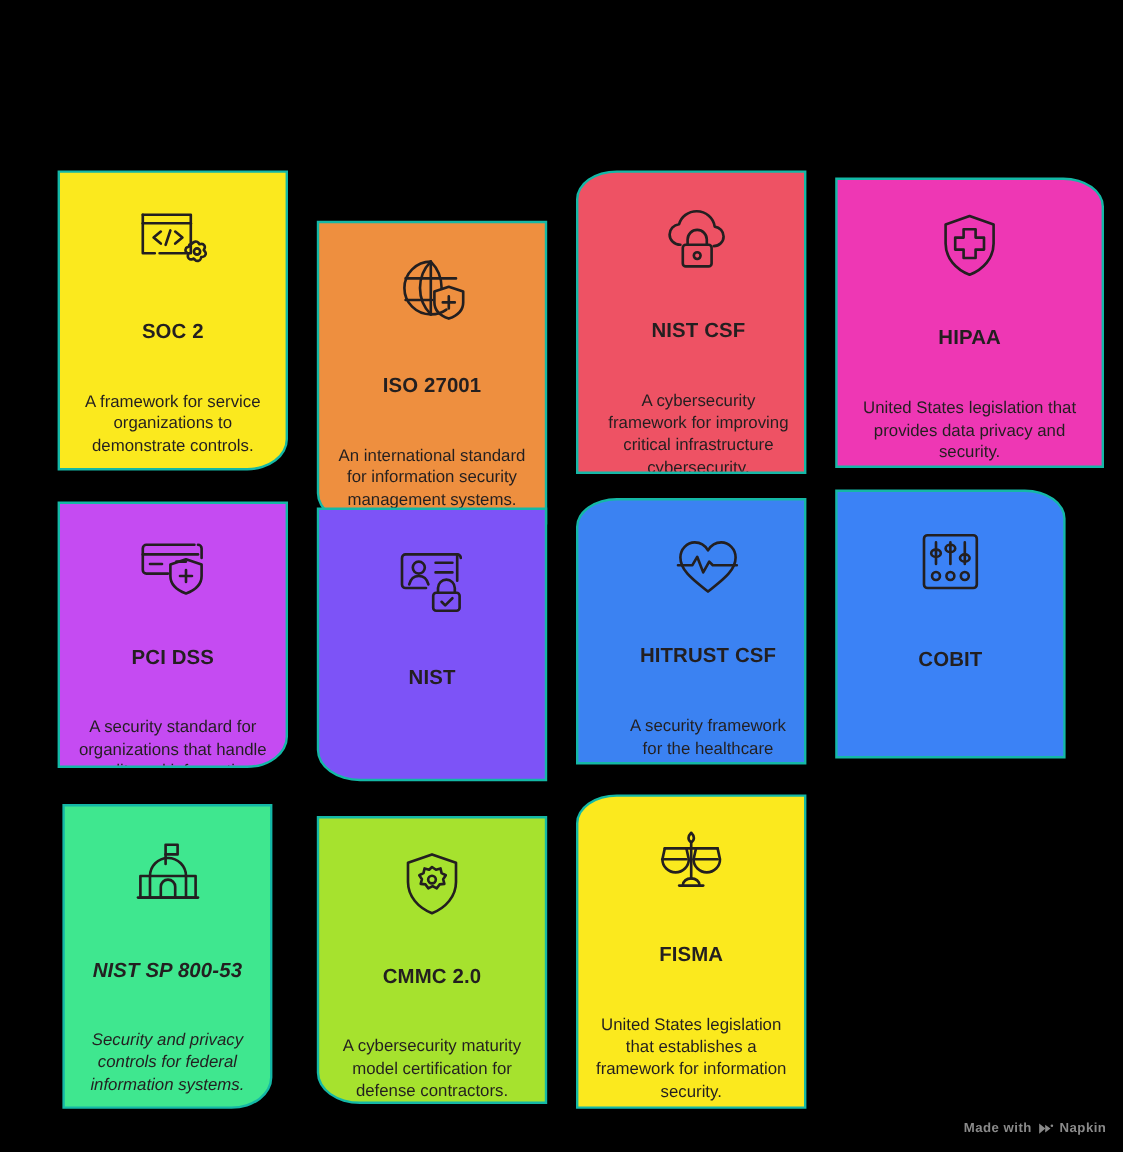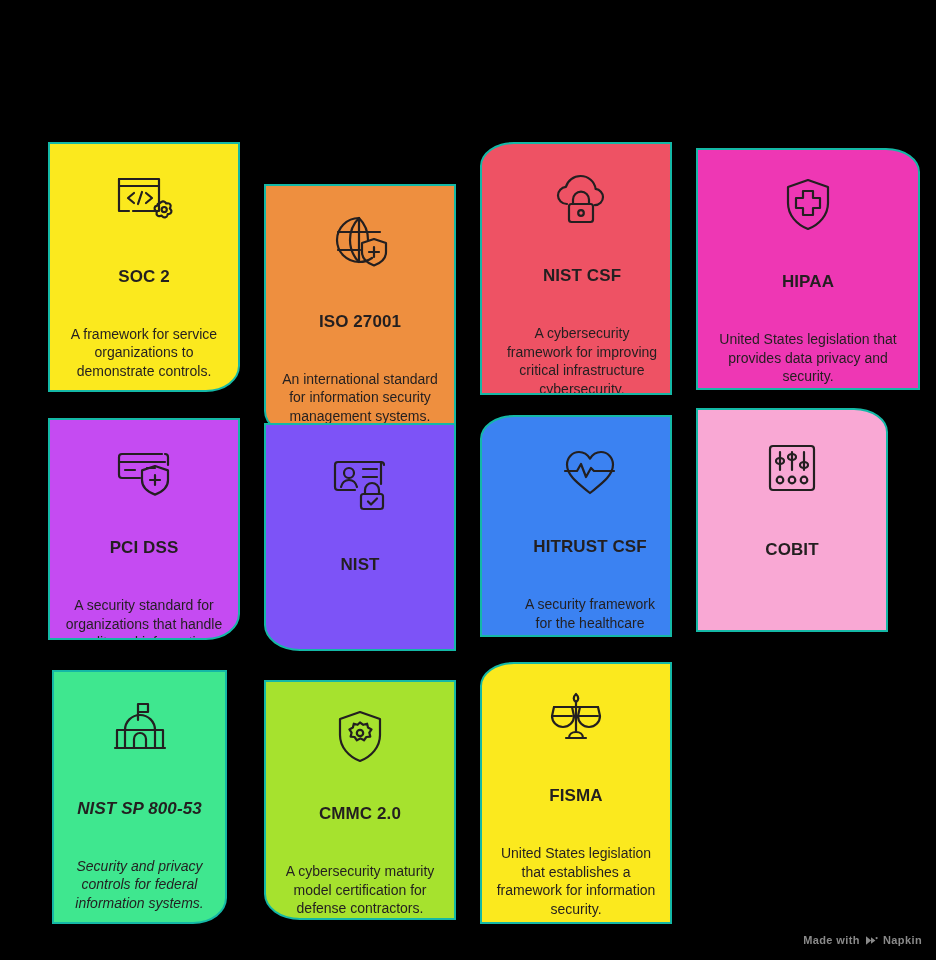--- a/index.html
+++ b/index.html
@@ -201,21 +201,21 @@
       <div class="icon-wrap">
         <svg width="62" height="56" viewBox="0 0 62 56" fill="none" stroke="#231f20" stroke-width="2.2" stroke-linecap="round" stroke-linejoin="round">
           <path d="M31 50C20 41 8 33 8 21.5 8 14.6 13.4 9 20 9c4.6 0 8.6 2.6 11 6.6C33.4 11.6 37.4 9 42 9c6.6 0 12 5.6 12 12.5C54 33 42 41 31 50z"></path>
           <path d="M6 28h12l4-7 5 13 5-9 3 3h20"></path>
         </svg>
       </div>
       <div class="c-title">HITRUST CSF</div>
       <div class="c-desc">A security framework for the healthcare industry.</div>
     </div>
 
-    <div class="card curl-tr" id="c7" style="background: #f9a8d4;">
+    <div class="card curl-tr" id="c7" style="background: #3b82f6;">
       <div class="icon-wrap">
         <svg width="58" height="56" viewBox="0 0 58 56" fill="none" stroke="#231f20" stroke-width="2.2" stroke-linecap="round" stroke-linejoin="round">
           <rect x="7" y="5" width="44" height="44" rx="3"></rect>
           <path d="M17 11v18M29 11v18M41 11v18"></path>
           <ellipse cx="17" cy="20" rx="4" ry="3"></ellipse>
           <ellipse cx="29" cy="16" rx="4" ry="3"></ellipse>
           <ellipse cx="41" cy="24" rx="4" ry="3"></ellipse>
           <circle cx="17" cy="39" r="3.3"></circle>
           <circle cx="29" cy="39" r="3.3"></circle>
           <circle cx="41" cy="39" r="3.3"></circle>

